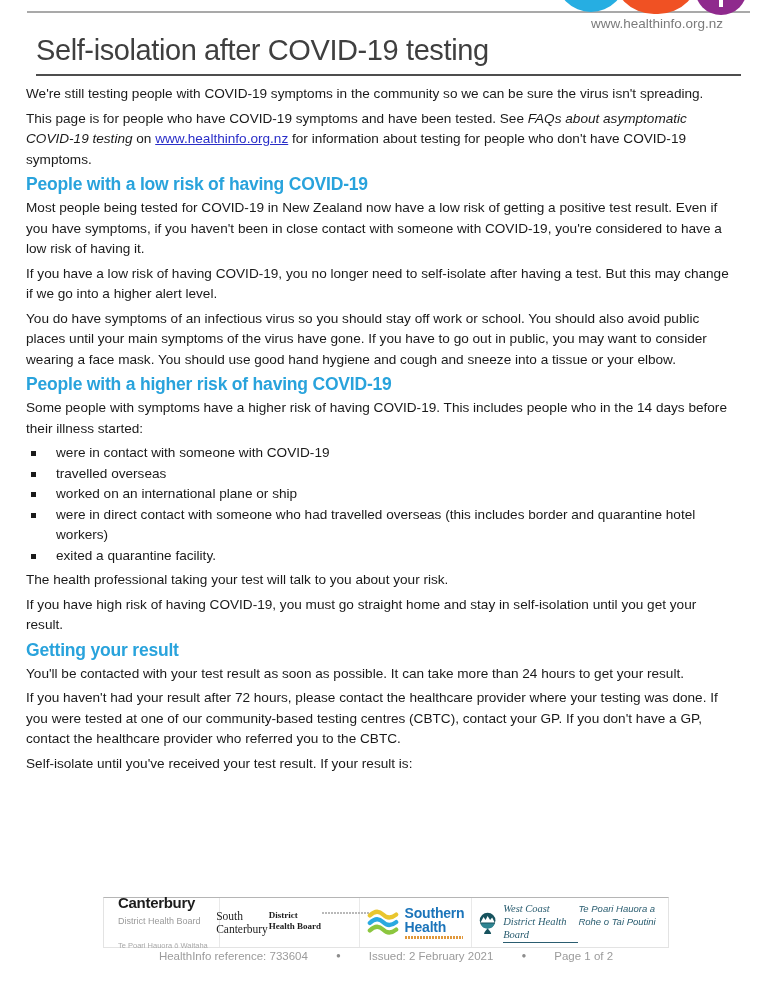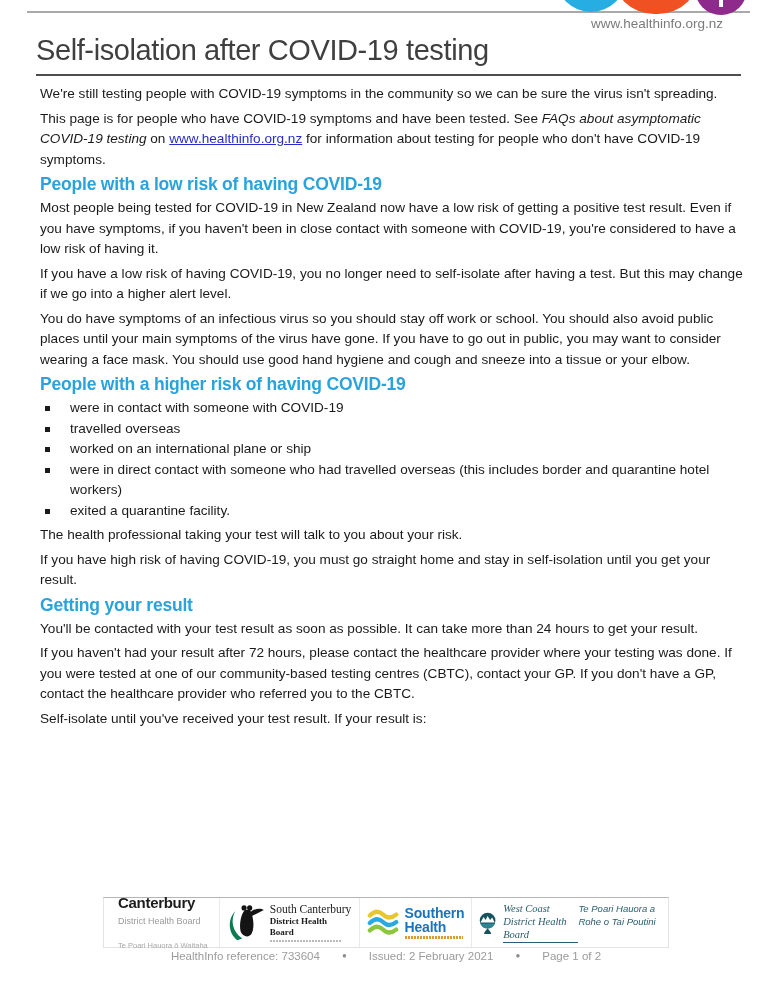--- a/index.html
+++ b/index.html
@@ -39,21 +39,21 @@
     font-size: 29px; font-weight: normal; letter-spacing: -0.4px;
     color: #3f3f3f;
   }
   .title-rule {
     position: absolute; left: 36px; top: 74px; width: 705px; height: 2px;
     background: #4d4d4d;
   }
 
   
   .content {
-    position: absolute; left: 40px; top: 84px; width: 706px;
+    position: absolute; left: 26px; top: 84px; width: 706px;
     font-size: 13.6px; line-height: 20.5px; color: #1a1a1a;
   }
   .content p { margin: 0 0 4px 0; }
   .content h2 {
     margin: 1px 0 3px 0;
     font-size: 17.5px; line-height: 21px; font-weight: bold;
     color: #29a3dc; letter-spacing: -0.2px;
   }
   .content em { font-style: italic; }
   a.doc-link { color: #2a2ec8; text-decoration: underline; cursor: pointer; }
@@ -78,40 +78,40 @@
   .cell-canterbury { width: 116px; flex-direction: column; justify-content: center; align-items: flex-start; padding-left: 14px; }
   .cell-scdhb { width: 140px; }
   .cell-southern { width: 112px; }
   .cell-westcoast { width: 196px; }
 
   .cant-name { font-size: 15px; font-weight: bold; color: #1c1c1c; letter-spacing: -0.3px; line-height: 15px; }
   .cant-dhb  { font-size: 9px; color: #9a9a9a; line-height: 11px; }
   .cant-red  { width: 86px; height: 2px; background: #d9413d; margin: 1px 0; }
   .cant-maori{ font-size: 7.5px; color: #a8a8a8; line-height: 9px; }
 
-  .scdhb-text { display: flex; flex-direction: column; }
+  .scdhb-text { display: flex; }
   .scdhb-l1 { font-family: "Liberation Serif", serif; font-size: 11.5px; color: #1c1c1c; line-height: 13px; }
   .scdhb-l2 { font-family: "Liberation Serif", serif; font-size: 9px; font-weight: bold; color: #1c1c1c; line-height: 11px; }
   .scdhb-fine { width: 72px; height: 2px; margin-top: 2px;
     background: repeating-linear-gradient(90deg,#b9b9b9 0 2px,#fff 2px 3px); }
 
   .sou-text { display: flex; flex-direction: column; }
   .sou-l1 { font-size: 14px; font-weight: bold; color: #1b74ba; line-height: 14px; letter-spacing: -0.2px; }
   .sou-fine { width: 58px; height: 3px; margin-top: 2px;
     background: repeating-linear-gradient(90deg,#e0983c 0 2px,#fff 2px 3px); }
 
   .wc-text { display: flex; flex-direction: row; }
   .wc-l1 { font-family: "Liberation Serif", serif; font-style: italic; font-size: 10.5px;
            color: #2a5d70; line-height: 13px; border-bottom: 1px solid #2a5d70; padding-bottom: 1px; }
   .wc-l2 { font-family: Liberation Sans, sans-serif; font-style: italic; font-size: 9.5px;
            color: #2a5d70; line-height: 13px; }
 
   .footer-meta {
     position: absolute; left: 103px; top: 950px; width: 566px;
-    display: flex; align-items: flex-start; justify-content: center; gap: 22px;
+    display: flex; align-items: flex-start; justify-content: center; gap: 28px;
     font-size: 11.5px; color: #9b9b9b;
   }
   .meta-dot { font-size: 8px; color: #8d8d8d; line-height: 11px; }
 </style>
 </head>
 <body>
 
 <div class="header-rule"></div>
 
 <div class="logo-clip">
@@ -133,20 +133,21 @@
   <p>We're still testing people with COVID-19 symptoms in the community so we can be sure the virus isn't spreading.</p>
 
   <p><span>This page is for people who have COVID-19 symptoms and have been tested. See </span><em>FAQs about asymptomatic COVID-19 testing</em><span> on </span><a class="doc-link">www.healthinfo.org.nz</a><span> for information about testing for people who don't have COVID-19 symptoms.</span></p>
 
   <h2>People with a low risk of having COVID-19</h2>
   <p>Most people being tested for COVID-19 in New Zealand now have a low risk of getting a positive test result. Even if you have symptoms, if you haven't been in close contact with someone with COVID-19, you're considered to have a low risk of having it.</p>
   <p>If you have a low risk of having COVID-19, you no longer need to self-isolate after having a test. But this may change if we go into a higher alert level.</p>
   <p>You do have symptoms of an infectious virus so you should stay off work or school. You should also avoid public places until your main symptoms of the virus have gone. If you have to go out in public, you may want to consider wearing a face mask. You should use good hand hygiene and cough and sneeze into a tissue or your elbow.</p>
 
   <h2>People with a higher risk of having COVID-19</h2>
+  <p>Some people with symptoms have a higher risk of having COVID-19. This includes people who in the 14 days before their illness started:</p>
   <ul class="squares">
     <li>were in contact with someone with COVID-19</li>
     <li>travelled overseas</li>
     <li>worked on an international plane or ship</li>
     <li>were in direct contact with someone who had travelled overseas (this includes border and quarantine hotel workers)</li>
     <li>exited a quarantine facility.</li>
   </ul>
   <p>The health professional taking your test will talk to you about your risk.</p>
   <p>If you have high risk of having COVID-19, you must go straight home and stay in self-isolation until you get your result.</p>
 

